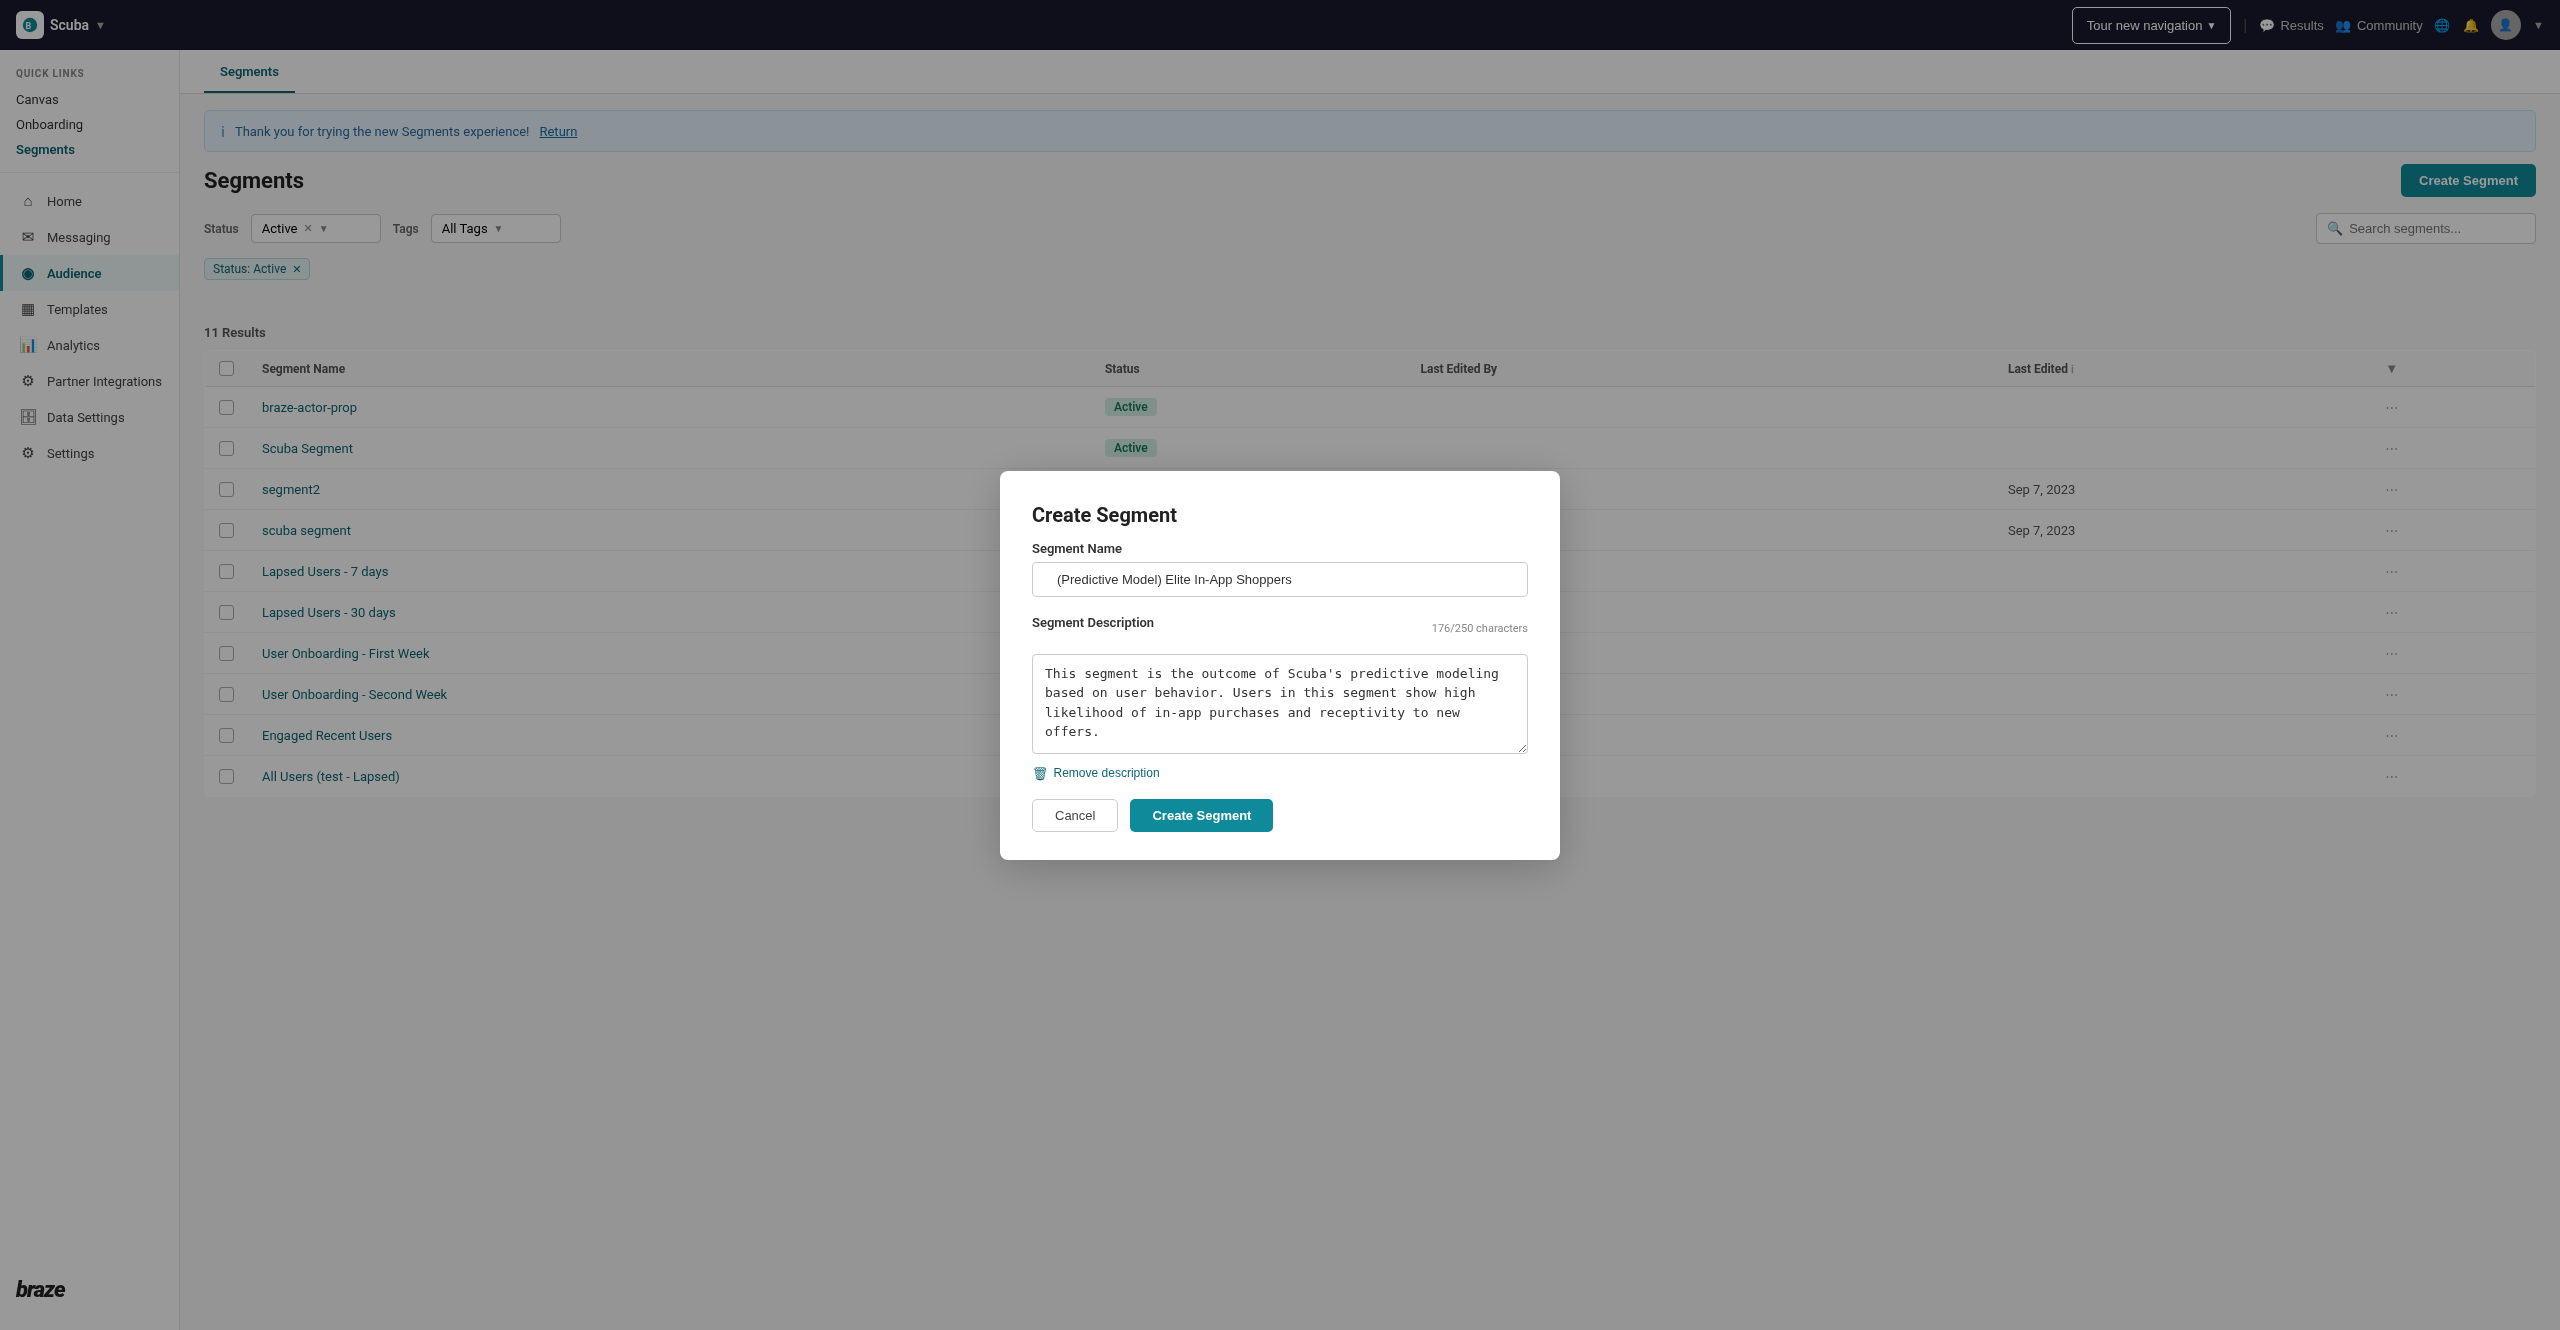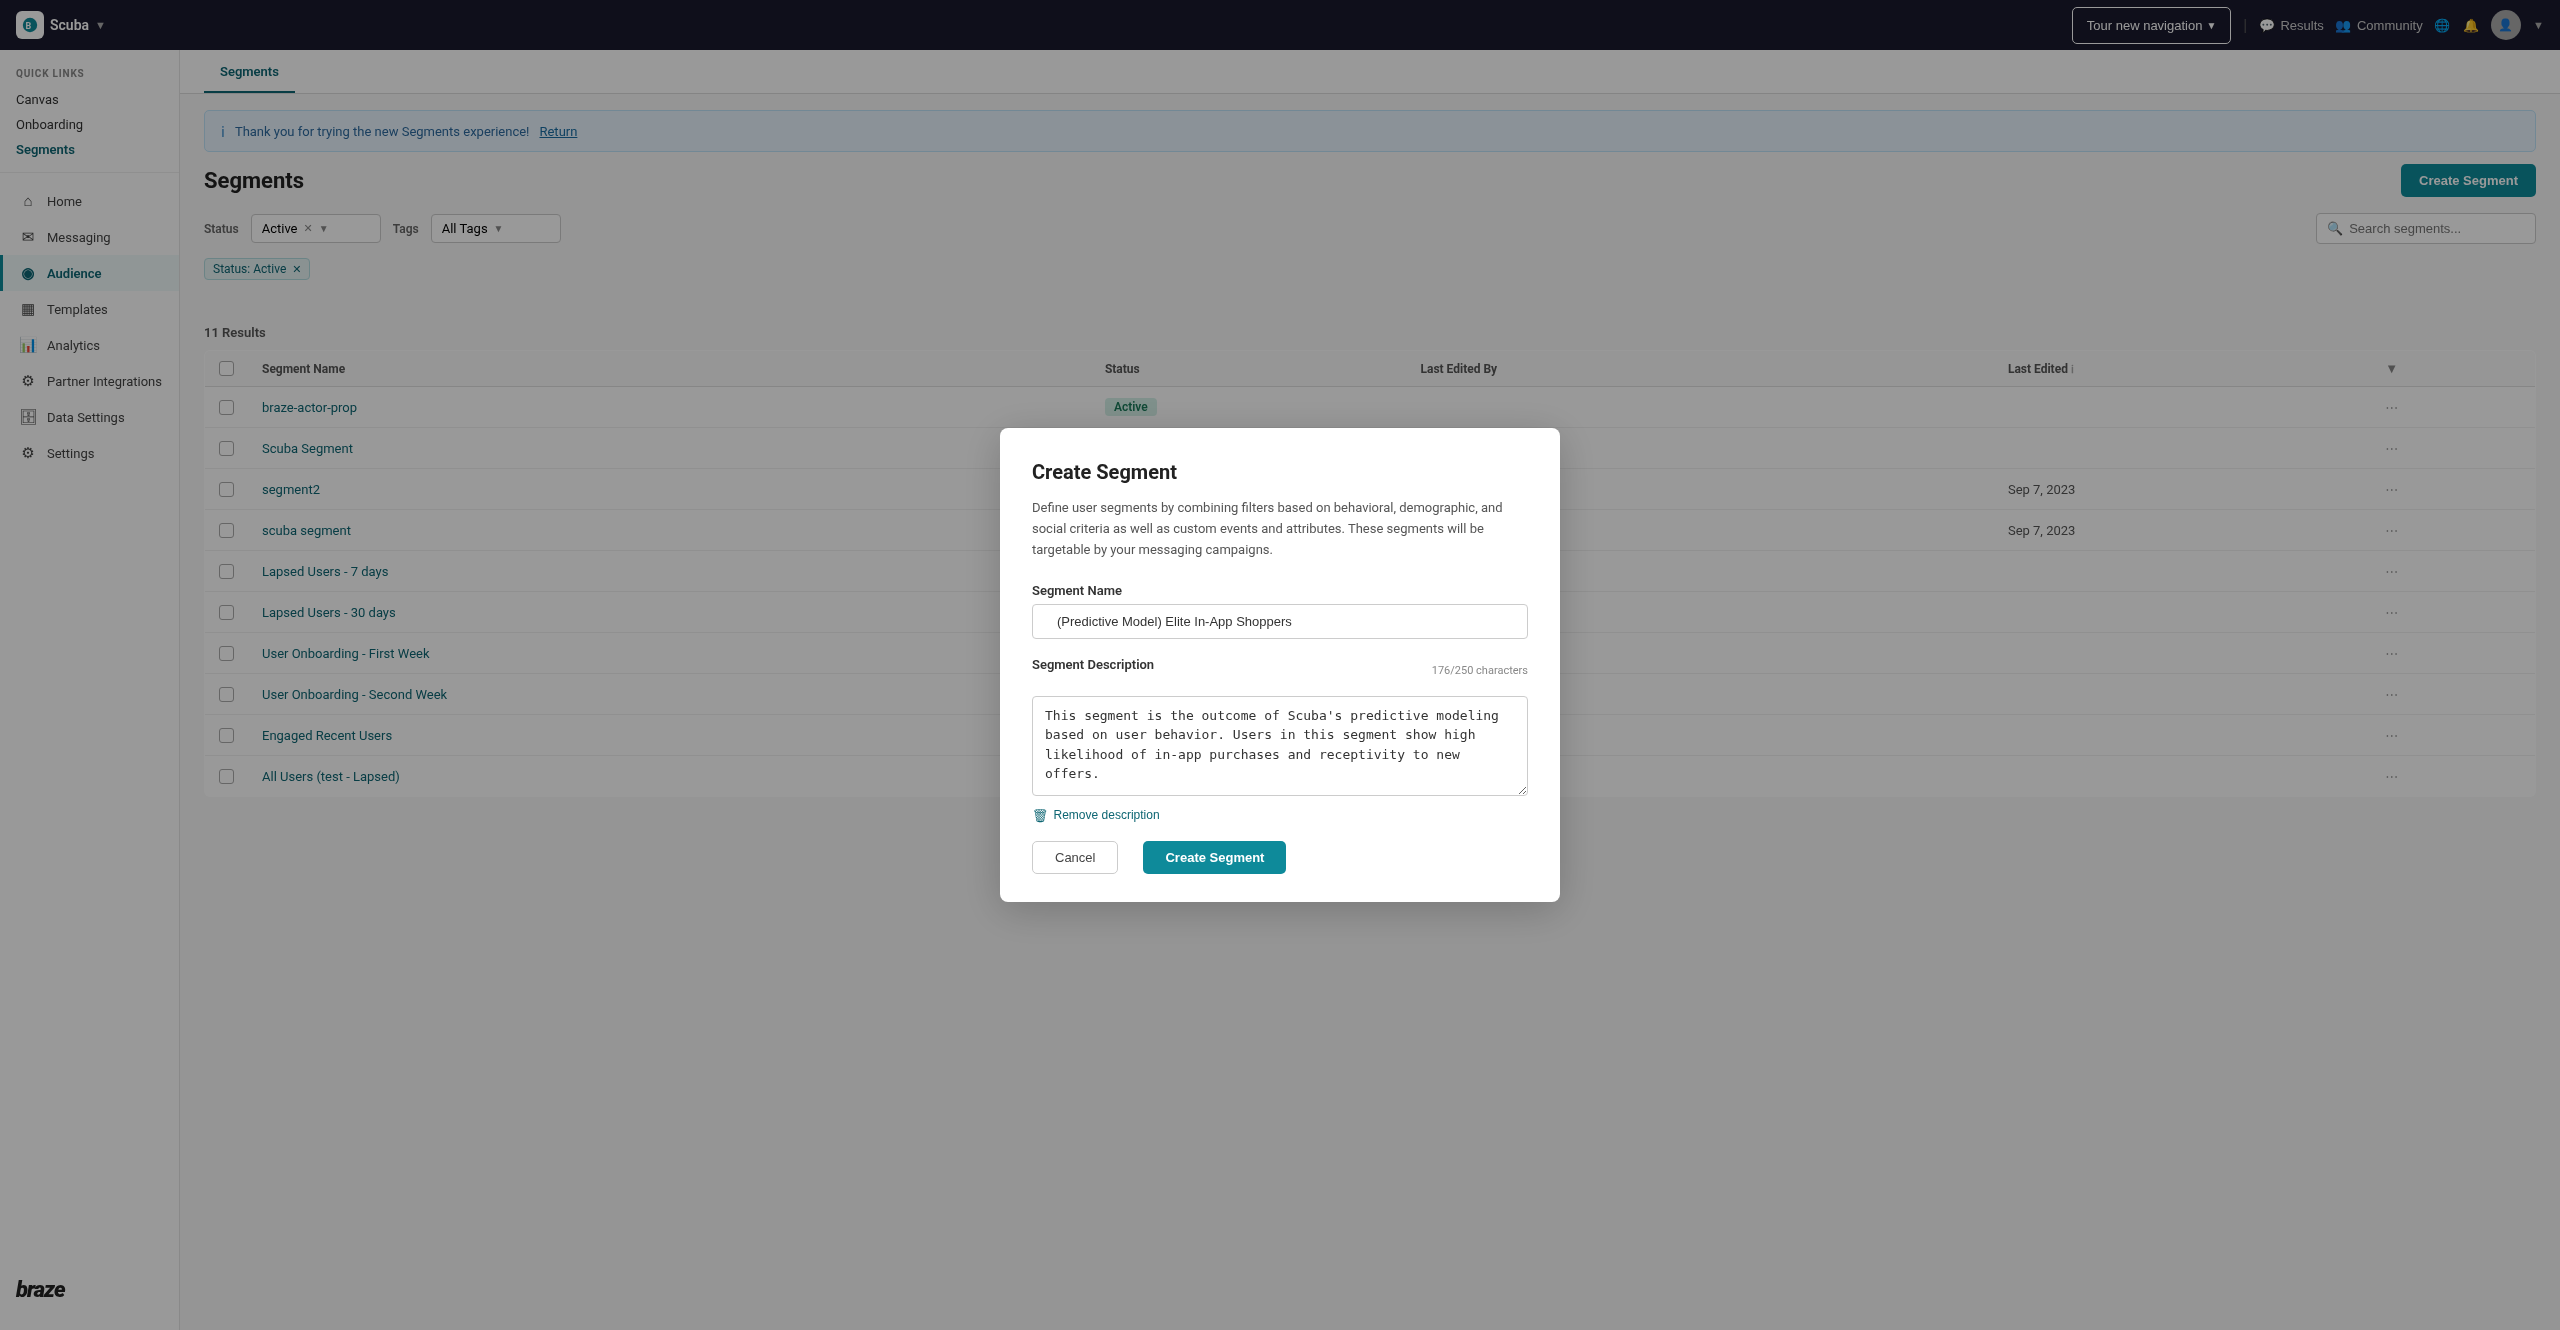--- a/index.html
+++ b/index.html
@@ -289,21 +289,21 @@
       outline: none; line-height: 1.5;
     }
     .field-row { margin-bottom: 18px; }
     .char-count { font-size: 11px; color: #888; float: right; }
     .desc-header { display: flex; justify-content: space-between; align-items: center; margin-bottom: 6px; }
     .remove-desc {
       display: flex; align-items: center; gap: 5px;
       font-size: 12px; color: #0e6673; cursor: pointer; background: none; border: none;
     }
     .remove-desc .trash-icon { font-size: 13px; }
-    .modal-actions { display: flex; gap: 25px; margin-top: 10px; }
+    .modal-actions { display: flex; gap: 12px; margin-top: 10px; }
     .cancel-btn {
       border: 1.5px solid #ccc; background: #fff;
       color: #444; padding: 8px 22px; border-radius: 5px;
       font-size: 13px; cursor: pointer; font-weight: 500;
     }
     .confirm-btn {
       background: #0e8a9a; color: white;
       border: none; padding: 8px 22px;
       border-radius: 5px; font-size: 13px;
       font-weight: 600; cursor: pointer;
@@ -551,21 +551,20 @@
     </tr>
           </tbody>
       </table>
     </div>
   </div>
 </div>
 
 <div class="overlay">
   <div class="modal">
     <h2 class="modal-title">Create Segment</h2>
-    <p class="modal-desc">Define user segments by combining filters based on behavioral, demographic, and social criteria as well as custom events and attributes. These segments will be targetable by your messaging campaigns.</p>
     <div class="field-row">
       <label class="modal-field-label">Segment Name</label>
       <input class="modal-input" type="text" value="(Predictive Model) Elite In-App Shoppers" style="">
     </div>
     <div class="field-row">
       <div class="desc-header">
         <label class="modal-field-label" style="margin-bottom:12px;">Segment Description</label>
         <span class="char-count">176/250 characters</span>
       </div>
       <textarea class="modal-textarea" style="margin-top: 6px;">This segment is the outcome of Scuba's predictive modeling based on user behavior. Users in this segment show high likelihood of in-app purchases and receptivity to new offers.</textarea>

